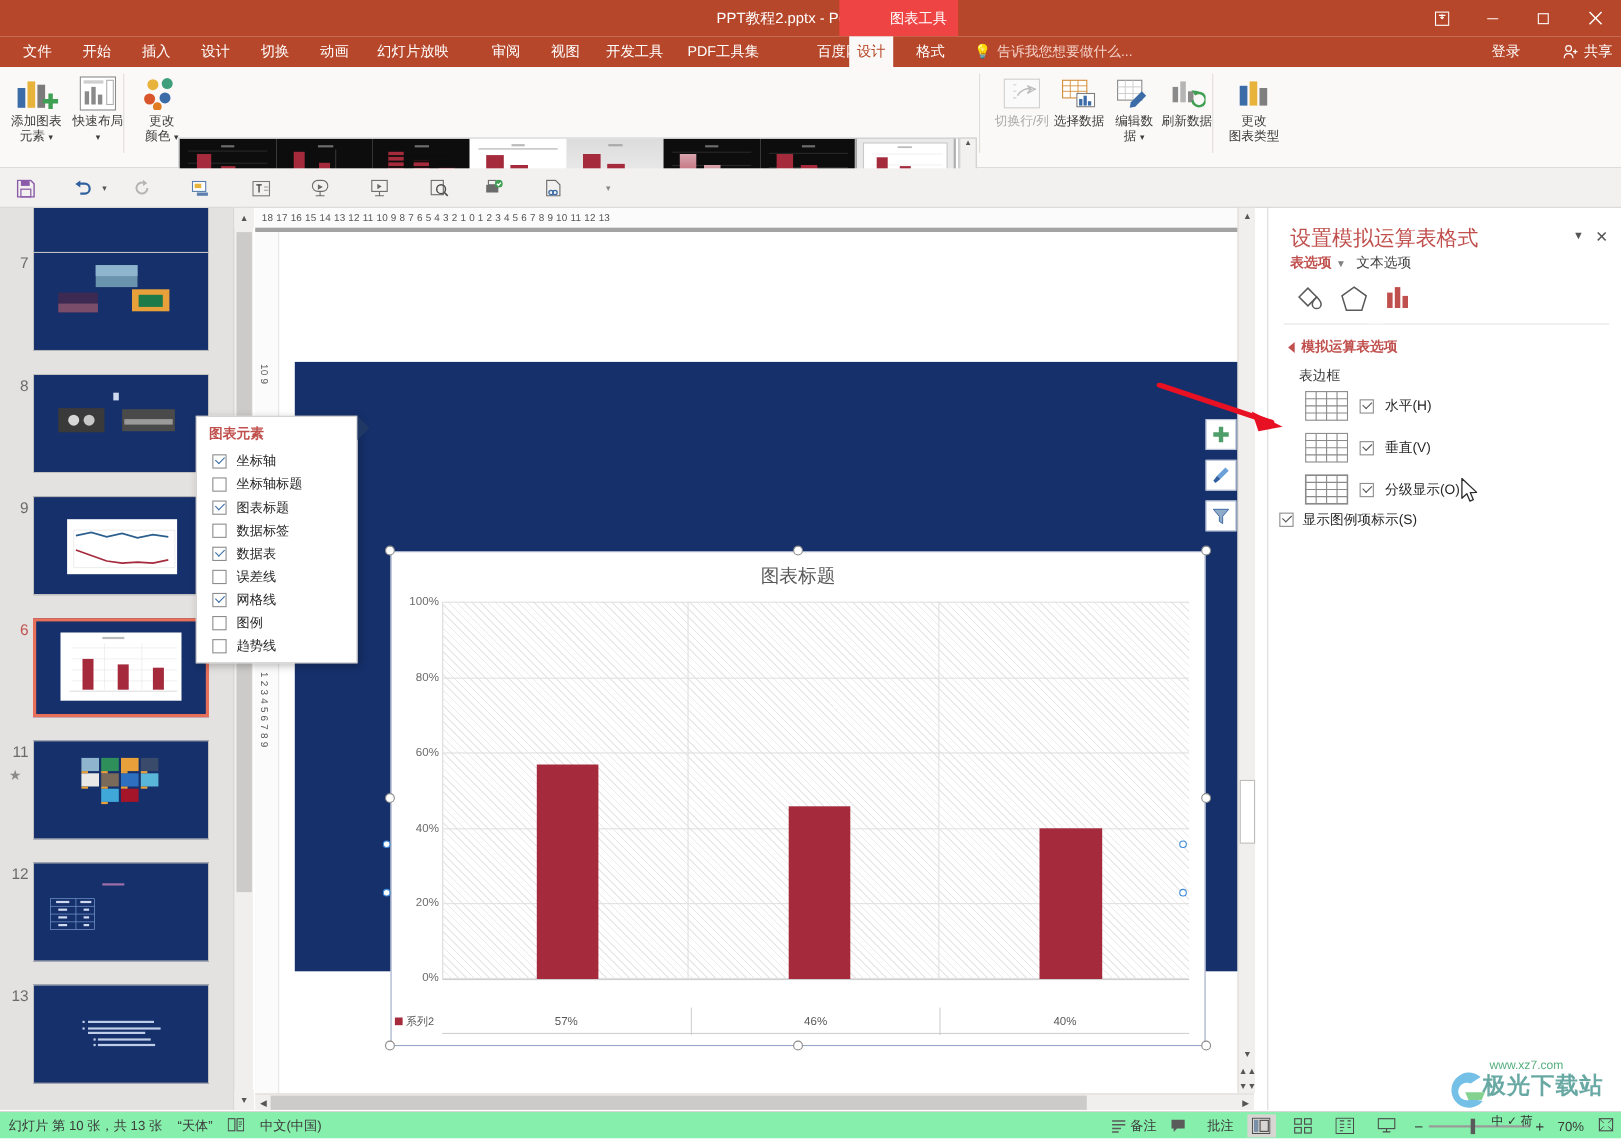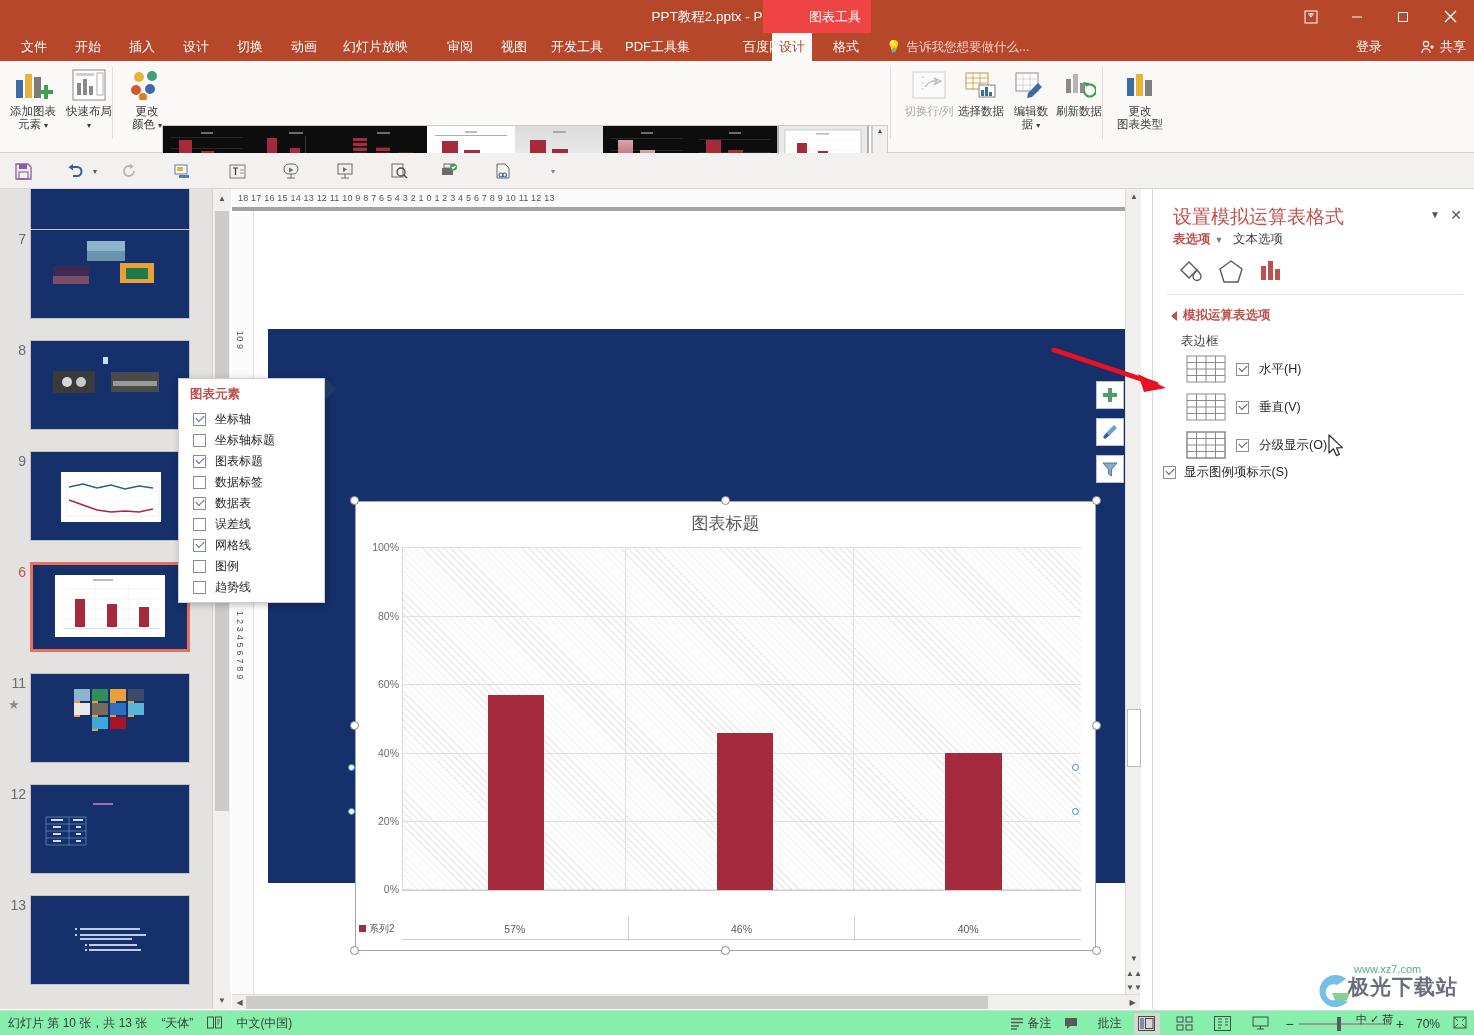--- a/index.html
+++ b/index.html
@@ -326,21 +326,21 @@
   .zoom-slider { display: flex; align-items: center; gap: 5px; }
   .zs-track { width: 92px; height: 2px; background: #9a9a9a; position: relative; }
   .zs-knob { position: absolute; left: 38px; top: -6px; width: 4px; height: 14px; background: #5a5a5a; }
 
   .watermark {
     position: absolute; left: 1312px; top: 963px; width: 162px; height: 50px;
     z-index: 60; pointer-events: none;
   }
   .wm-text {
     position: absolute; left: 36px; top: 10px; font-size: 21px; font-weight: bold;
-    color: #0f172a; opacity: 0.62; letter-spacing: 1px; white-space: nowrap;
+    color: #0f766e; opacity: 0.62; letter-spacing: 1px; white-space: nowrap;
   }
   .wm-url {
     position: absolute; left: 42px; top: 0px; font-size: 11px; color: #2a9b5e;
     opacity: 0.8; white-space: nowrap;
   }
   .ime-text { position: absolute; left: 1356px; top: 1012px; font-size: 11px; color: #333; z-index: 61;}
 </style>
 </head>
 <body>
 

